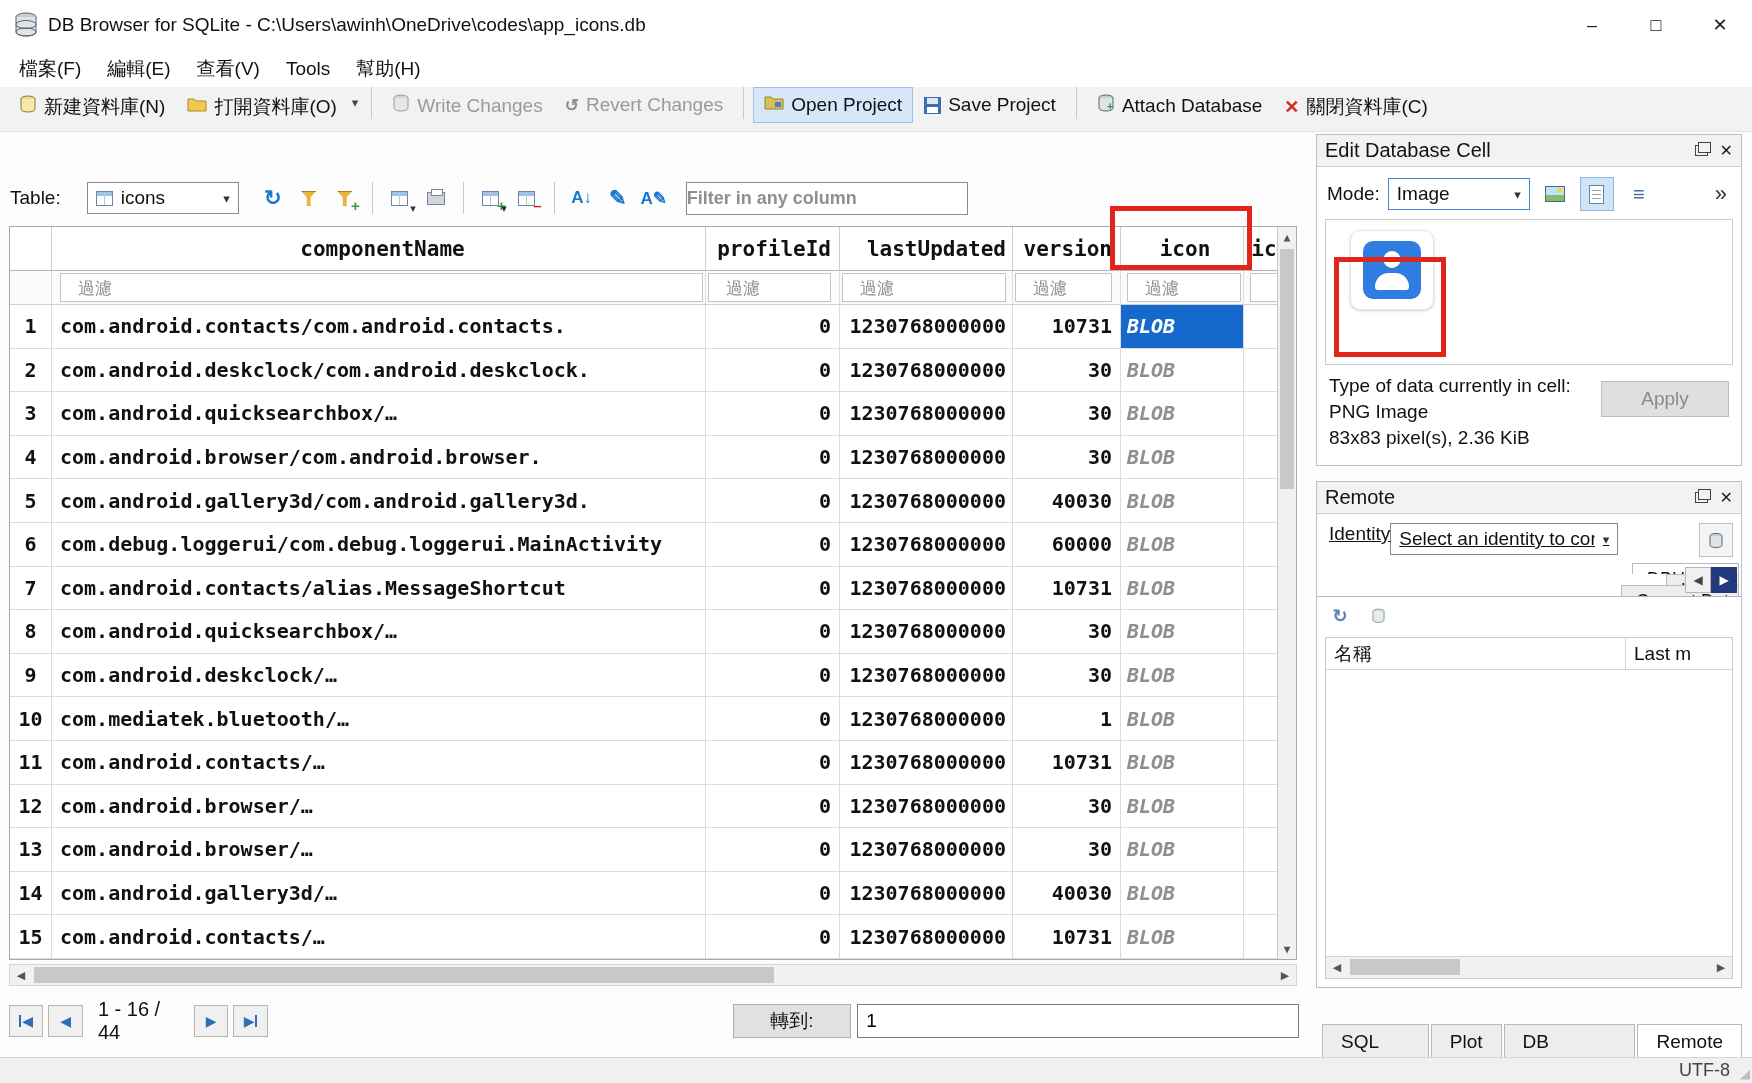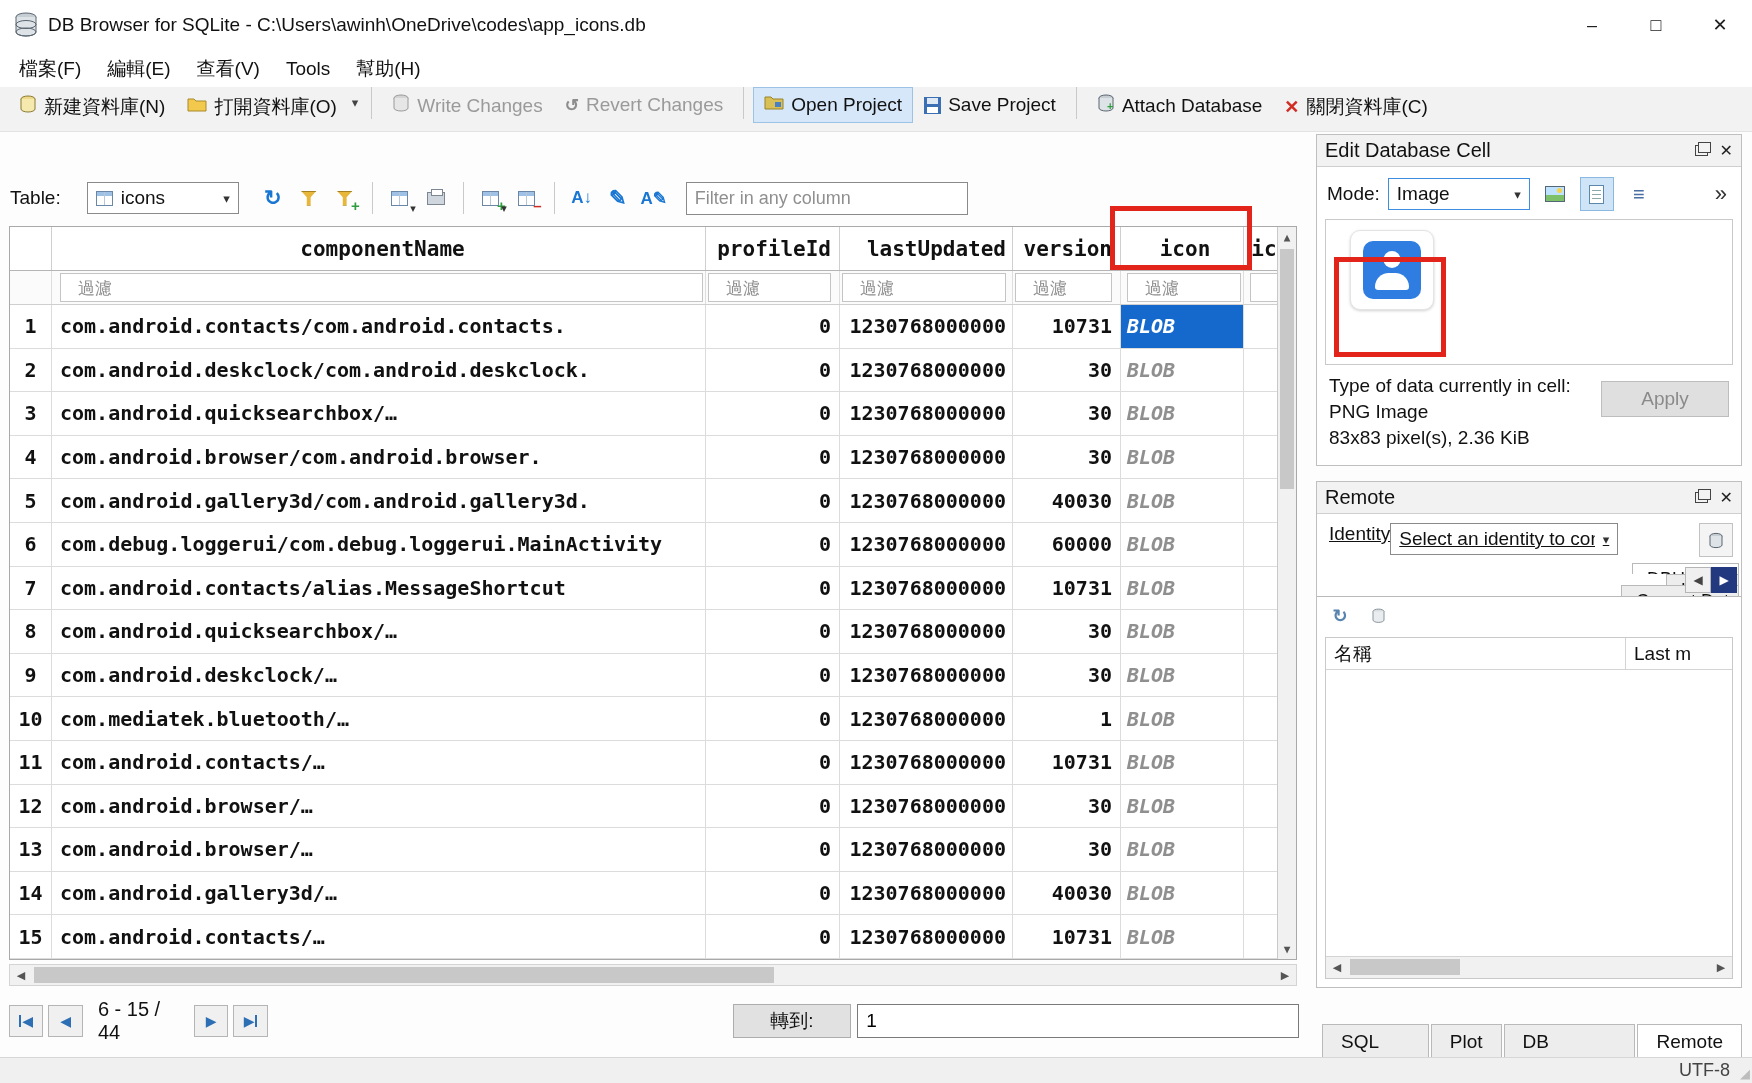--- a/index.html
+++ b/index.html
@@ -58,21 +58,21 @@
     position:relative; border:1px solid transparent; }
   .ibtn .sub-caret { position:absolute; right:1px; bottom:0px; font-size:11px; color:#333; }
   .ov-plus { position:absolute; right:2px; bottom:2px; color:#2e9e3e; font-weight:bold; font-size:15px; line-height:1; }
   .ov-minus { position:absolute; right:2px; bottom:2px; color:#cf2b22; font-weight:bold; font-size:15px; line-height:1; }
   .blue-glyph { color:#1976d2; font-weight:bold; font-size:21px; }
   .funnel { width:16px; height:15px; background:#e8b73a; border:1px solid #a5821f;
     clip-path:polygon(0 0,100% 0,62% 45%,62% 100%,38% 100%,38% 45%); }
   .mini-print { width:18px; height:13px; background:#cfd6dd; border:1px solid #7c8791; position:relative; }
   .mini-print::before { content:""; position:absolute; left:3px; top:-4px; width:10px; height:5px; background:#fff; border:1px solid #7c8791; }
   .filterbar-input { width:282px; height:33px; margin-left:14px; border:1px solid #8a8a8a;
-    font-size:18px; padding:0 8px; background:#fff; }
+    font-size:18px; padding:0 0; background:#fff;font-weight:bold; }
   input::placeholder { color:#8f8f8f; }
 
   
   .grid { position:absolute; left:9px; top:226px; width:1288px; height:734px;
     border:1px solid #a9a9a9; background:#fff;
     font-family:"DejaVu Sans Mono",monospace; }
   .grid-header, .grid-filter, .grid-row { display:flex; width:1269px; }
   .grid-header { height:44px; border-bottom:1px solid #b5b5b5; }
   .hcell { display:flex; align-items:center; justify-content:center; font-weight:bold;
     font-size:21px; border-right:1px solid #cfcfcf; overflow:hidden; white-space:nowrap; }
@@ -512,21 +512,21 @@
 
   <div class="hscroll">
     <div class="arrow left">◀</div>
     <div class="hthumb"></div>
     <div class="arrow right">▶</div>
   </div>
 
   <div class="navrow">
     <div class="nav-btn"><span class="vbar"></span>◀</div>
     <div class="nav-btn">◀</div>
-    <span class="nav-range">6 - 15 / 44</span>
+    <span class="nav-range">1 - 16 / 44</span>
     <div class="nav-btn">▶</div>
     <div class="nav-btn">▶<span class="vbar"></span></div>
     <div class="goto-btn">轉到:</div>
     <input class="goto-input" value="1" style="">
   </div>
 
   <div class="right-col">
 
     <div class="panel edit-panel">
       <div class="panel-title">

